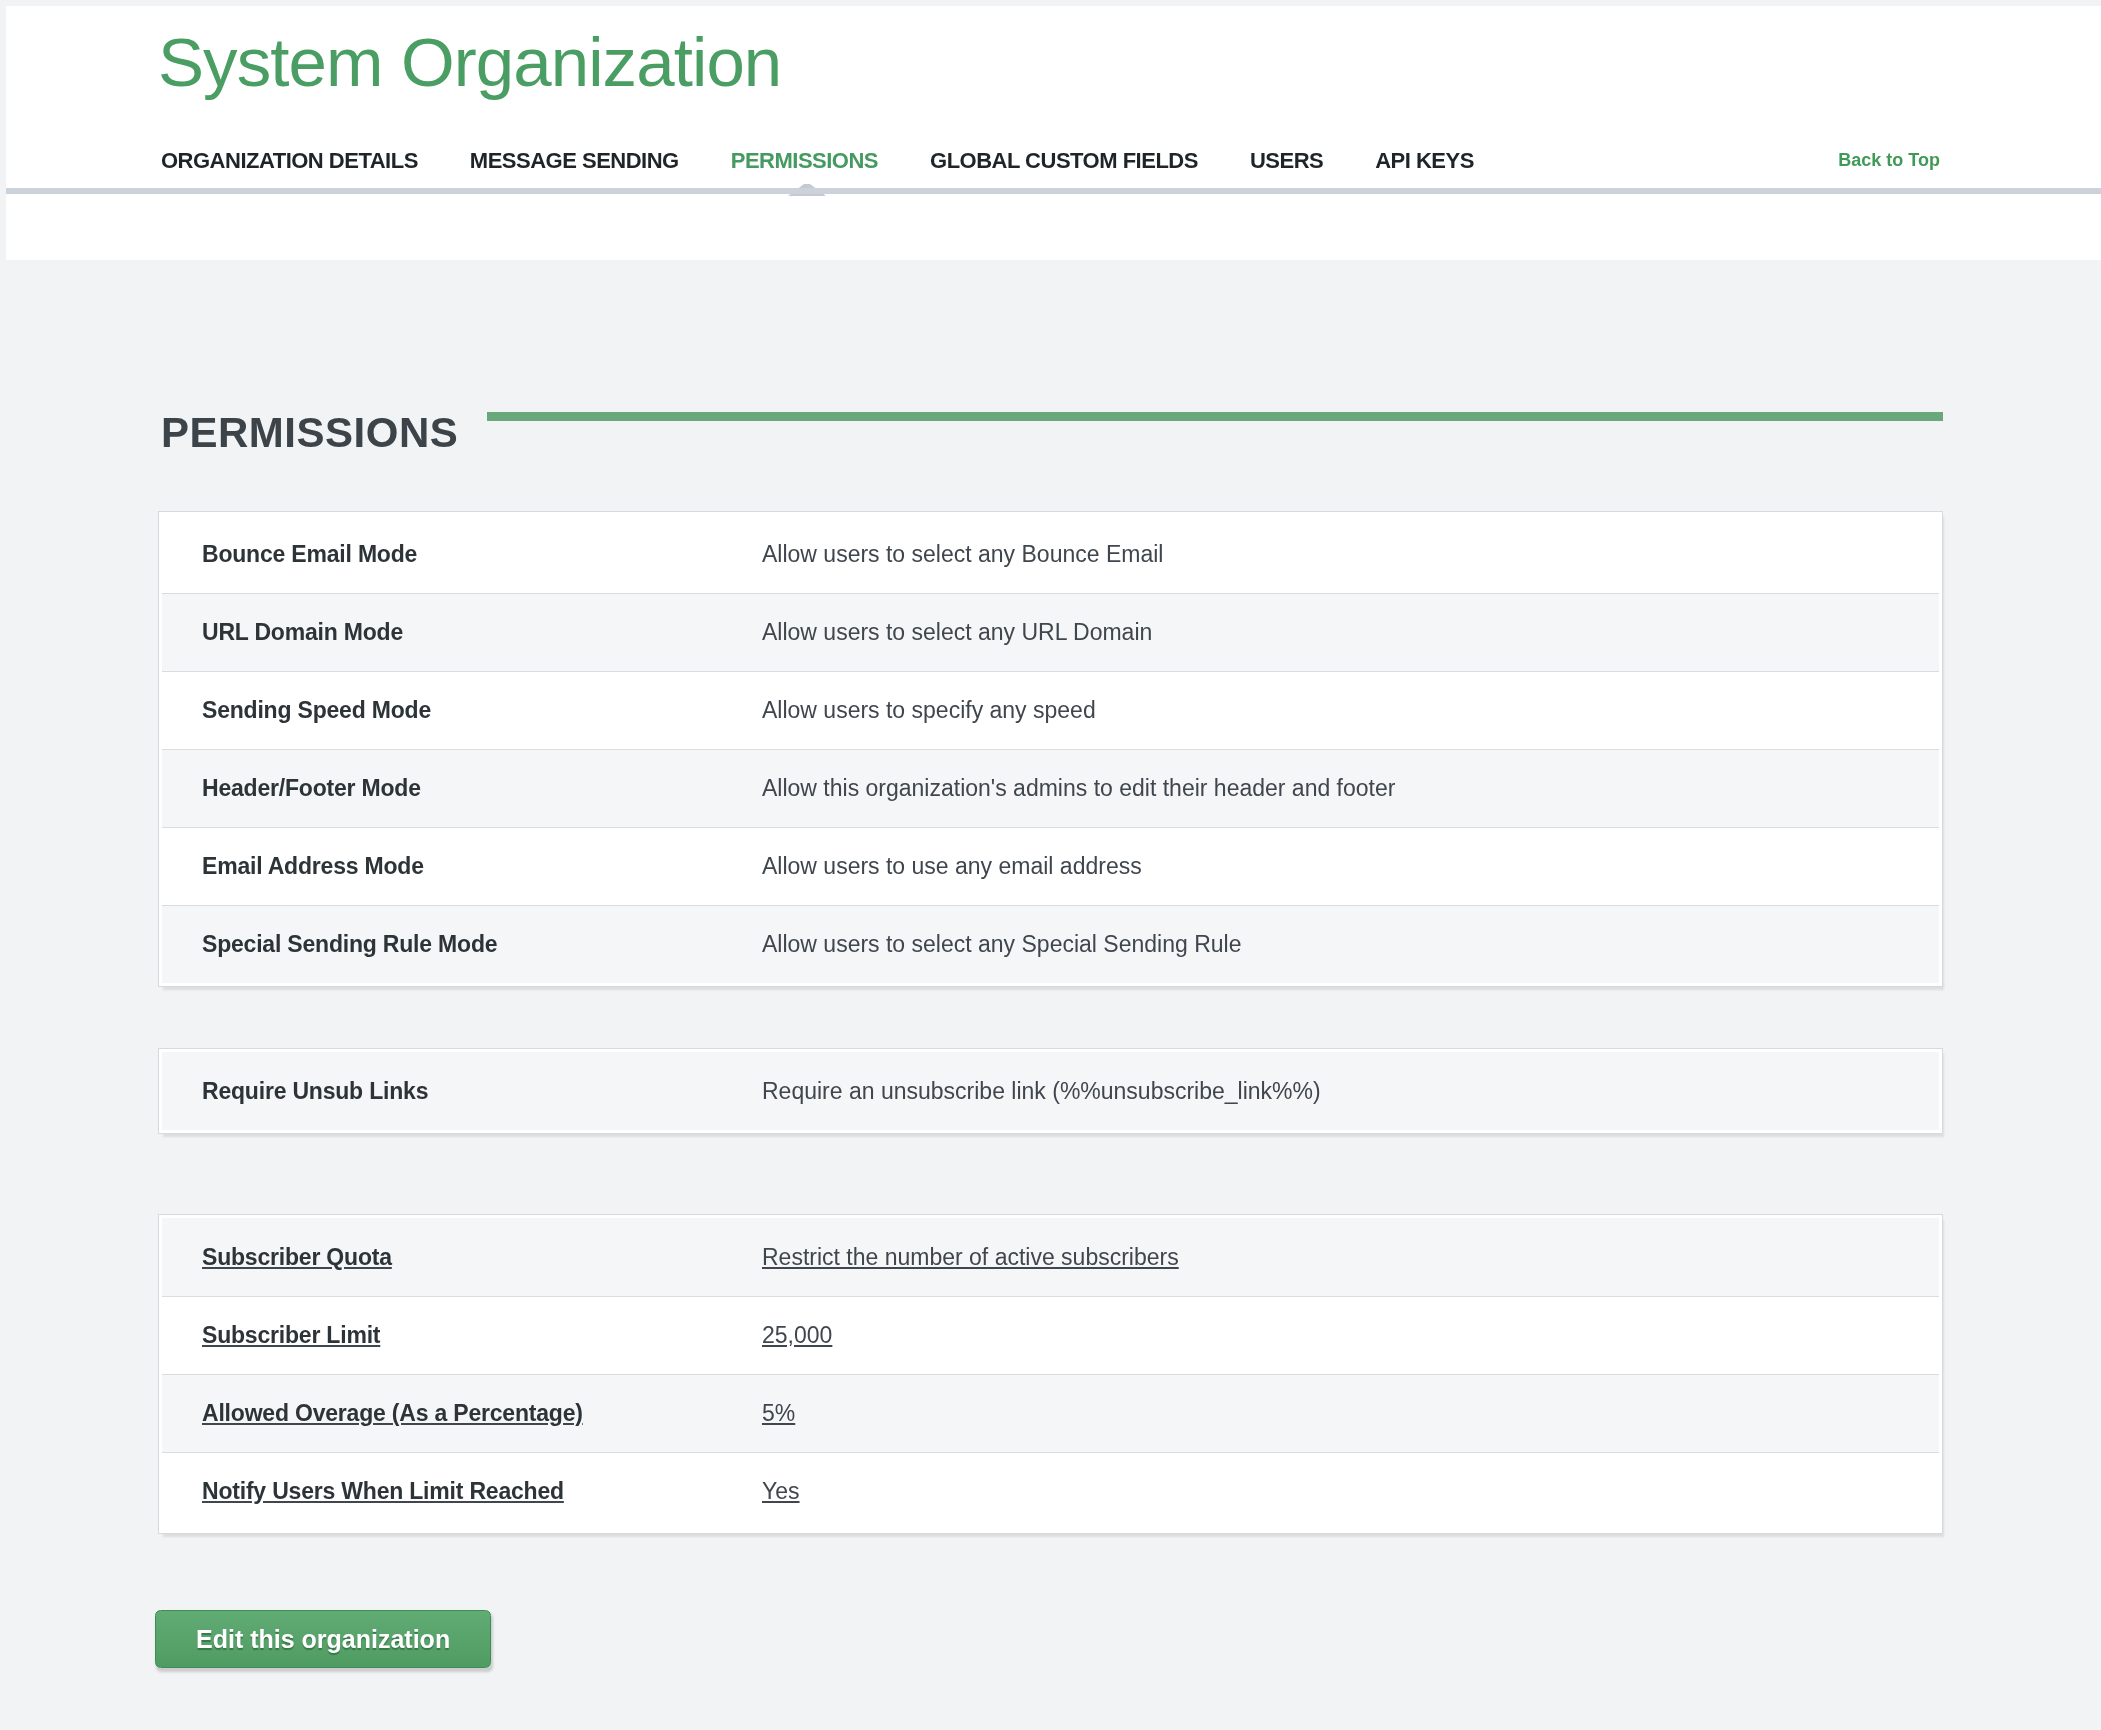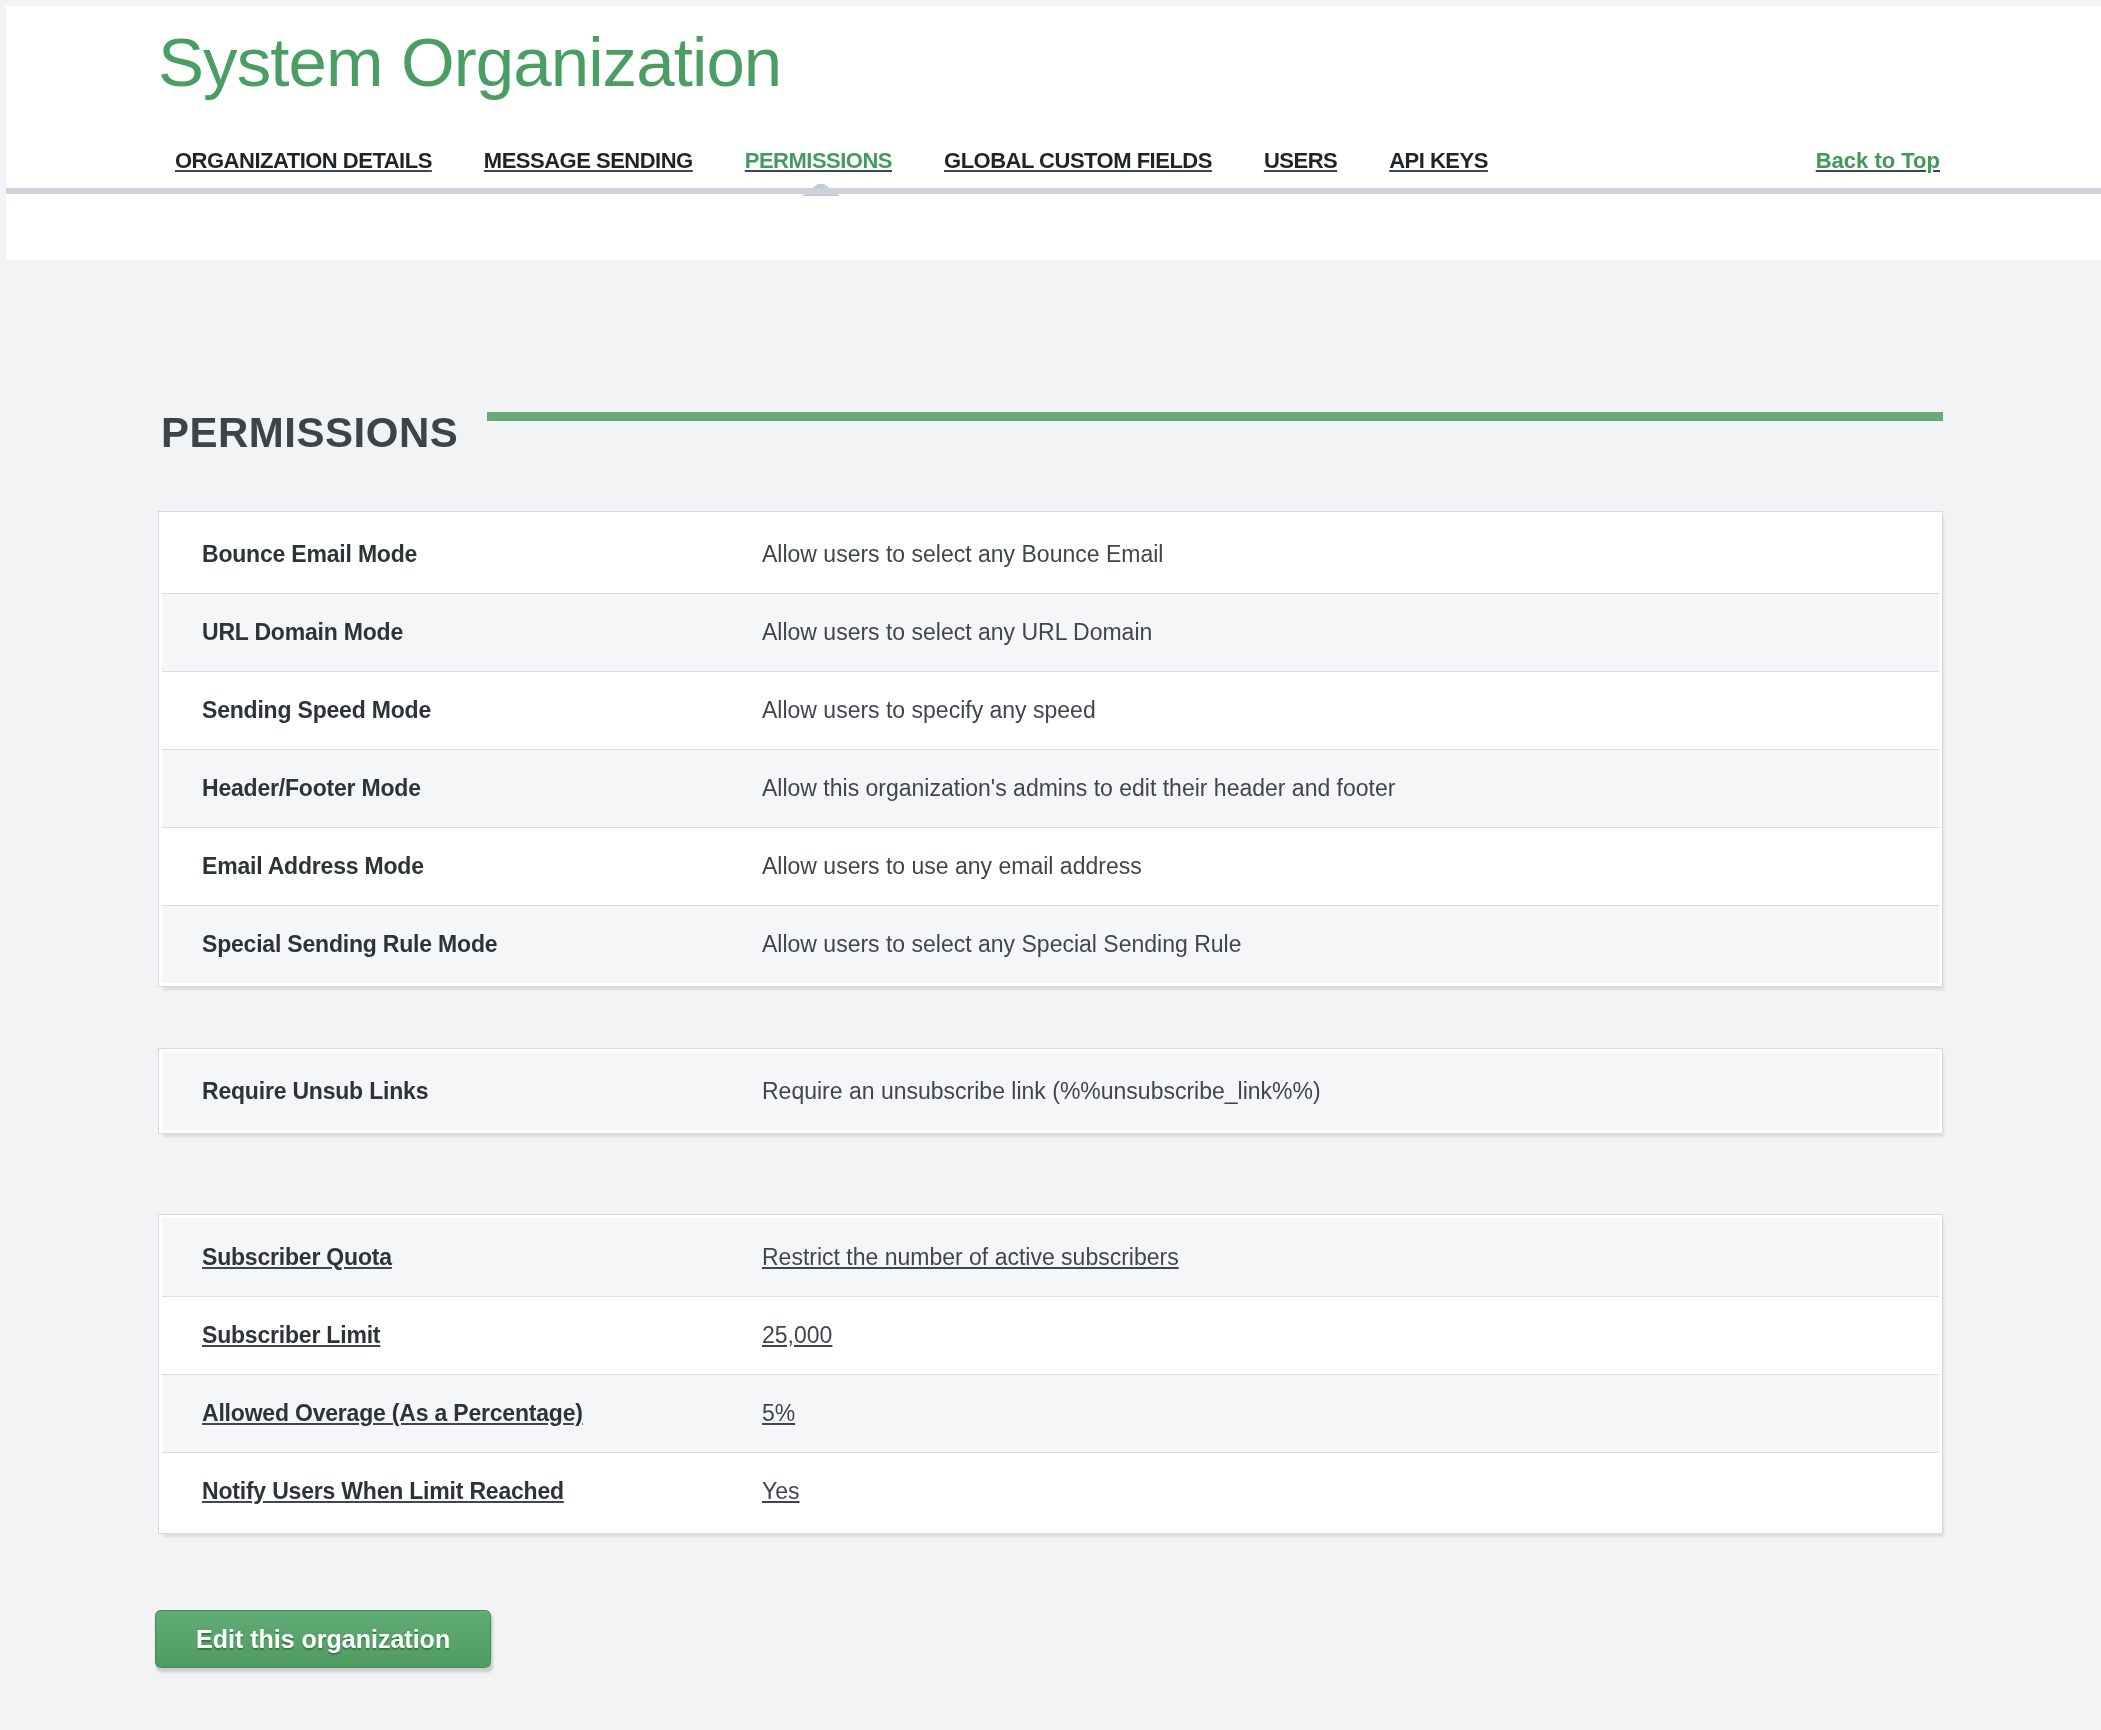--- a/index.html
+++ b/index.html
@@ -20,26 +20,25 @@
     position:absolute;
     top:18.3px; left:149px;
     font-size:69px;
     font-weight:400;
     letter-spacing:-0.9px;
     color:#4a9e64;
     line-height:1.05;
   }
   .nav {
     position:absolute;
-    top:133px; left:163px; right:156px;
+    top:133px; left:149px; right:156px;
     display:flex;
     align-items:flex-start;
     gap:46px;
     line-height:31px;
-    text-decoration:underline;
   }
   .nav-tab {
     position:relative;
     font-size:22px;
     font-weight:bold;
     letter-spacing:-0.5px;
     color:#1f2428;
     cursor:pointer;
     white-space:nowrap;
     text-decoration:none;
@@ -49,21 +48,21 @@
     position:absolute;
     left:50%; bottom:-17.4px;
     margin-left:-16.4px;
     width:0; height:0;
     border-left:16.4px solid transparent;
     border-right:16.4px solid transparent;
     border-bottom:12px solid #c4cad4;
   }
   .back-to-top {
     margin-left:auto;
-    font-size:22px;
+    font-size:18px;
     font-weight:bold;
     color:#3f9a58;
     cursor:pointer;
     white-space:nowrap;
     text-decoration:none;
   }
   .header-rule {
     position:absolute;
     top:182px; left:0; right:0;
     height:2.7px;

